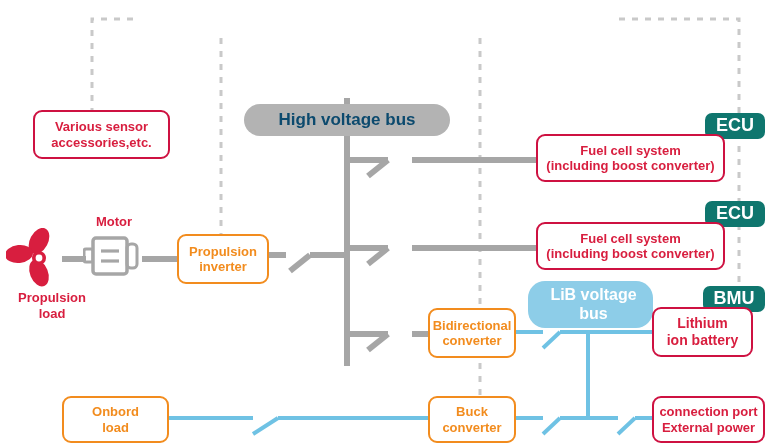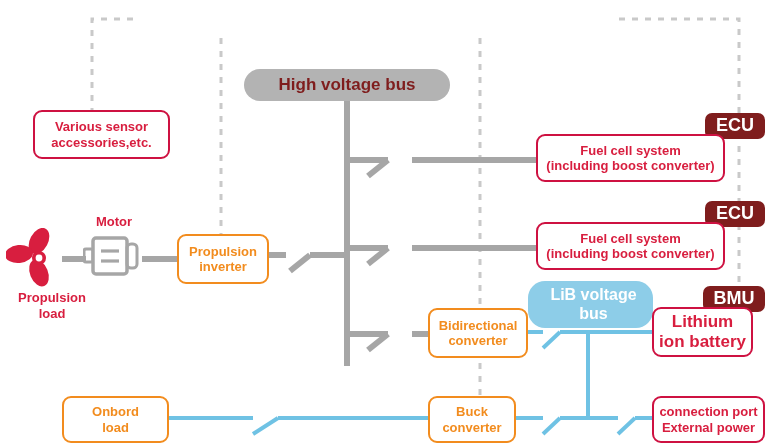--- a/index.html
+++ b/index.html
@@ -42,31 +42,32 @@
     color:#D81E3F;
   }
   
   .node.orange{
     border:2.5px solid #F28C1E;
     border-radius:9px;
     color:#F28C1E;
   }
   
   .node.redfill{
-    background:#7f1d1d;
+    background:#0f766e;
     border:none;
     border-radius:7px;
     color:#ffffff;
   }
   
   .node.greypill{
     background:#B3B3B3;
     border:none;
     border-radius:17px;
-    color:#7f1d1d;
+    color:#0c4a6e;
+    margin-top:35px;
   }
   
   .node.bluepill{
     background:#8DCDE8;
     border:none;
     border-radius:17px;
     color:#ffffff;
     padding-left:6px;
   }
 
@@ -237,28 +238,28 @@
 
   <div class="node red" style="left:536px; top:222px; width:189px; height:48px; font-size:13px;">
     <div>
       <div>Fuel cell system</div>
       <div>(including boost converter)</div>
     </div>
   </div>
 
   <div class="node redfill" style="left:703px; top:286px; width:62px; height:26px; font-size:18px;">BMU</div>
 
-  <div class="node red" style="left:652px; top:307px; width:101px; height:50px; font-size:17px;">
+  <div class="node red" style="left:652px; top:307px; width:101px; height:50px; font-size:14px;">
     <div>
       <div>Lithium</div>
       <div>ion battery</div>
     </div>
   </div>
 
-  <div class="node orange" style="left:428px; top:308px; width:100px; height:50px; font-size:13px;">
+  <div class="node orange" style="left:428px; top:308px; width:88px; height:50px; font-size:13px;">
     <div>
       <div>Bidirectional</div>
       <div>converter</div>
     </div>
   </div>
 
   <div class="node orange" style="left:62px; top:396px; width:107px; height:47px; font-size:13px;border-radius:9px;">
     <div>
       <div>Onbord</div>
       <div>load</div>

